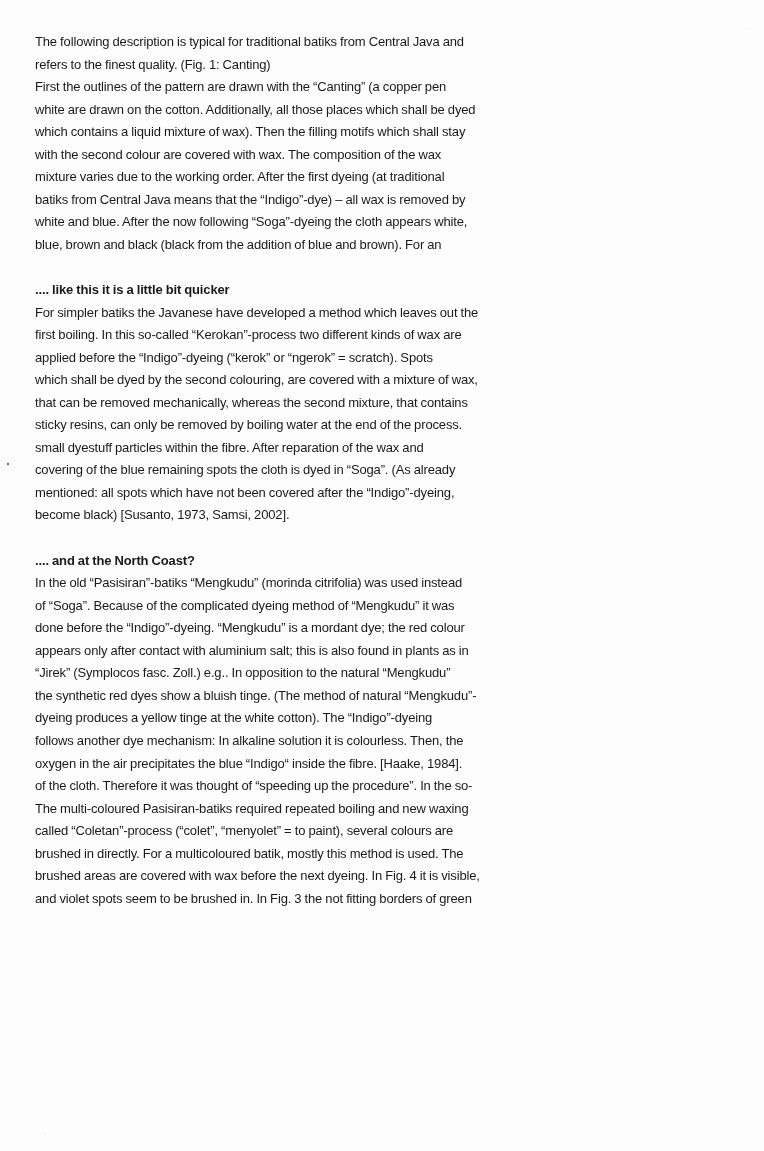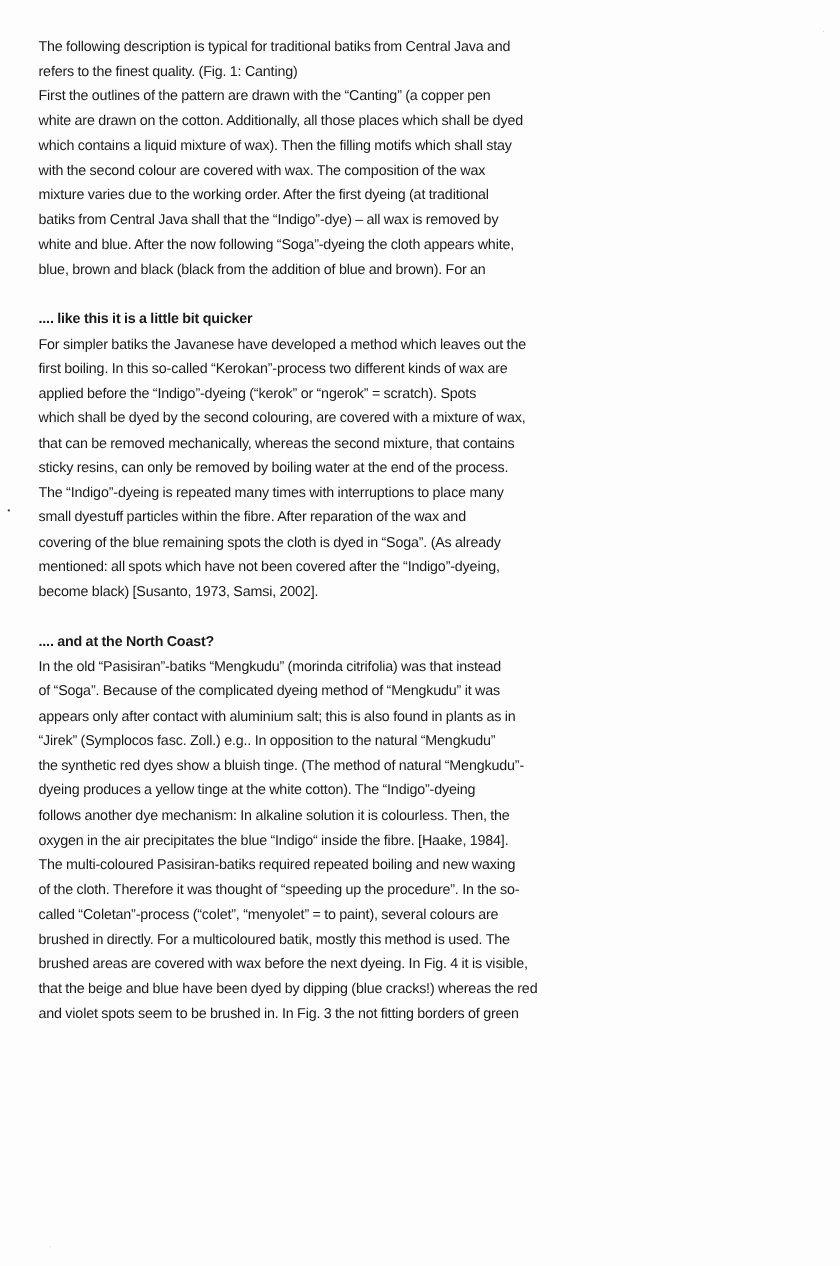--- a/index.html
+++ b/index.html
@@ -65,56 +65,55 @@
 <div class="page">
 
   <div>
     <span class="line">The following description is typical for traditional batiks from Central Java and</span>
     <span class="line">refers to the finest quality. (Fig. 1: Canting)</span>
     <span class="line">First the outlines of the pattern are drawn with the “Canting” (a copper pen</span>
     <span class="line">white are drawn on the cotton. Additionally, all those places which shall be dyed</span>
     <span class="line">which contains a liquid mixture of wax). Then the filling motifs which shall stay</span>
     <span class="line">with the second colour are covered with wax. The composition of the wax</span>
     <span class="line">mixture varies due to the working order. After the first dyeing (at traditional</span>
-    <span class="line">batiks from Central Java shall that the “Indigo”-dye) – all wax is removed by</span>
+    <span class="line">batiks from Central Java means that the “Indigo”-dye) – all wax is removed by</span>
     <span class="line">white and blue. After the now following “Soga”-dyeing the cloth appears white,</span>
     <span class="line">blue, brown and black (black from the addition of blue and brown). For an</span>
   </div>
 
   <span class="gap"></span>
 
   <div>
     <span class="line heading">.... like this it is a little bit quicker</span>
     <span class="line">For simpler batiks the Javanese have developed a method which leaves out the</span>
     <span class="line">first boiling. In this so-called “Kerokan”-process two different kinds of wax are</span>
     <span class="line">applied before the “Indigo”-dyeing (“kerok” or “ngerok” = scratch). Spots</span>
     <span class="line">which shall be dyed by the second colouring, are covered with a mixture of wax,</span>
     <span class="line">that can be removed mechanically, whereas the second mixture, that contains</span>
     <span class="line">sticky resins, can only be removed by boiling water at the end of the process.</span>
-    <span class="line">The “Indigo”-dyeing is repeated many times with interruptions to place many</span>
     <span class="line">small dyestuff particles within the fibre. After reparation of the wax and</span>
     <span class="line">covering of the blue remaining spots the cloth is dyed in “Soga”. (As already</span>
     <span class="line">mentioned: all spots which have not been covered after the “Indigo”-dyeing,</span>
     <span class="line">become black) [Susanto, 1973, Samsi, 2002].</span>
   </div>
 
   <span class="gap"></span>
 
   <div>
     <span class="line heading">.... and at the North Coast?</span>
-    <span class="line">In the old “Pasisiran”-batiks “Mengkudu” (morinda citrifolia) was that instead</span>
+    <span class="line">In the old “Pasisiran”-batiks “Mengkudu” (morinda citrifolia) was used instead</span>
     <span class="line">of “Soga”. Because of the complicated dyeing method of “Mengkudu” it was</span>
+    <span class="line">done before the “Indigo”-dyeing. “Mengkudu” is a mordant dye; the red colour</span>
     <span class="line">appears only after contact with aluminium salt; this is also found in plants as in</span>
     <span class="line">“Jirek” (Symplocos fasc. Zoll.) e.g.. In opposition to the natural “Mengkudu”</span>
     <span class="line">the synthetic red dyes show a bluish tinge. (The method of natural “Mengkudu”-</span>
     <span class="line">dyeing produces a yellow tinge at the white cotton). The “Indigo”-dyeing</span>
     <span class="line">follows another dye mechanism: In alkaline solution it is colourless. Then, the</span>
     <span class="line">oxygen in the air precipitates the blue “Indigo“ inside the fibre. [Haake, 1984].</span>
+    <span class="line">of the cloth. Therefore it was thought of “speeding up the procedure”. In the so-</span>
     <span class="line">The multi-coloured Pasisiran-batiks required repeated boiling and new waxing</span>
-    <span class="line">of the cloth. Therefore it was thought of “speeding up the procedure”. In the so-</span>
     <span class="line">called “Coletan”-process (“colet”, “menyolet” = to paint), several colours are</span>
     <span class="line">brushed in directly. For a multicoloured batik, mostly this method is used. The</span>
     <span class="line">brushed areas are covered with wax before the next dyeing. In Fig. 4 it is visible,</span>
-    <span class="line">that the beige and blue have been dyed by dipping (blue cracks!) whereas the red</span>
     <span class="line">and violet spots seem to be brushed in. In Fig. 3 the not fitting borders of green</span>
   </div>
 
 </div>
 
 </body></html>

